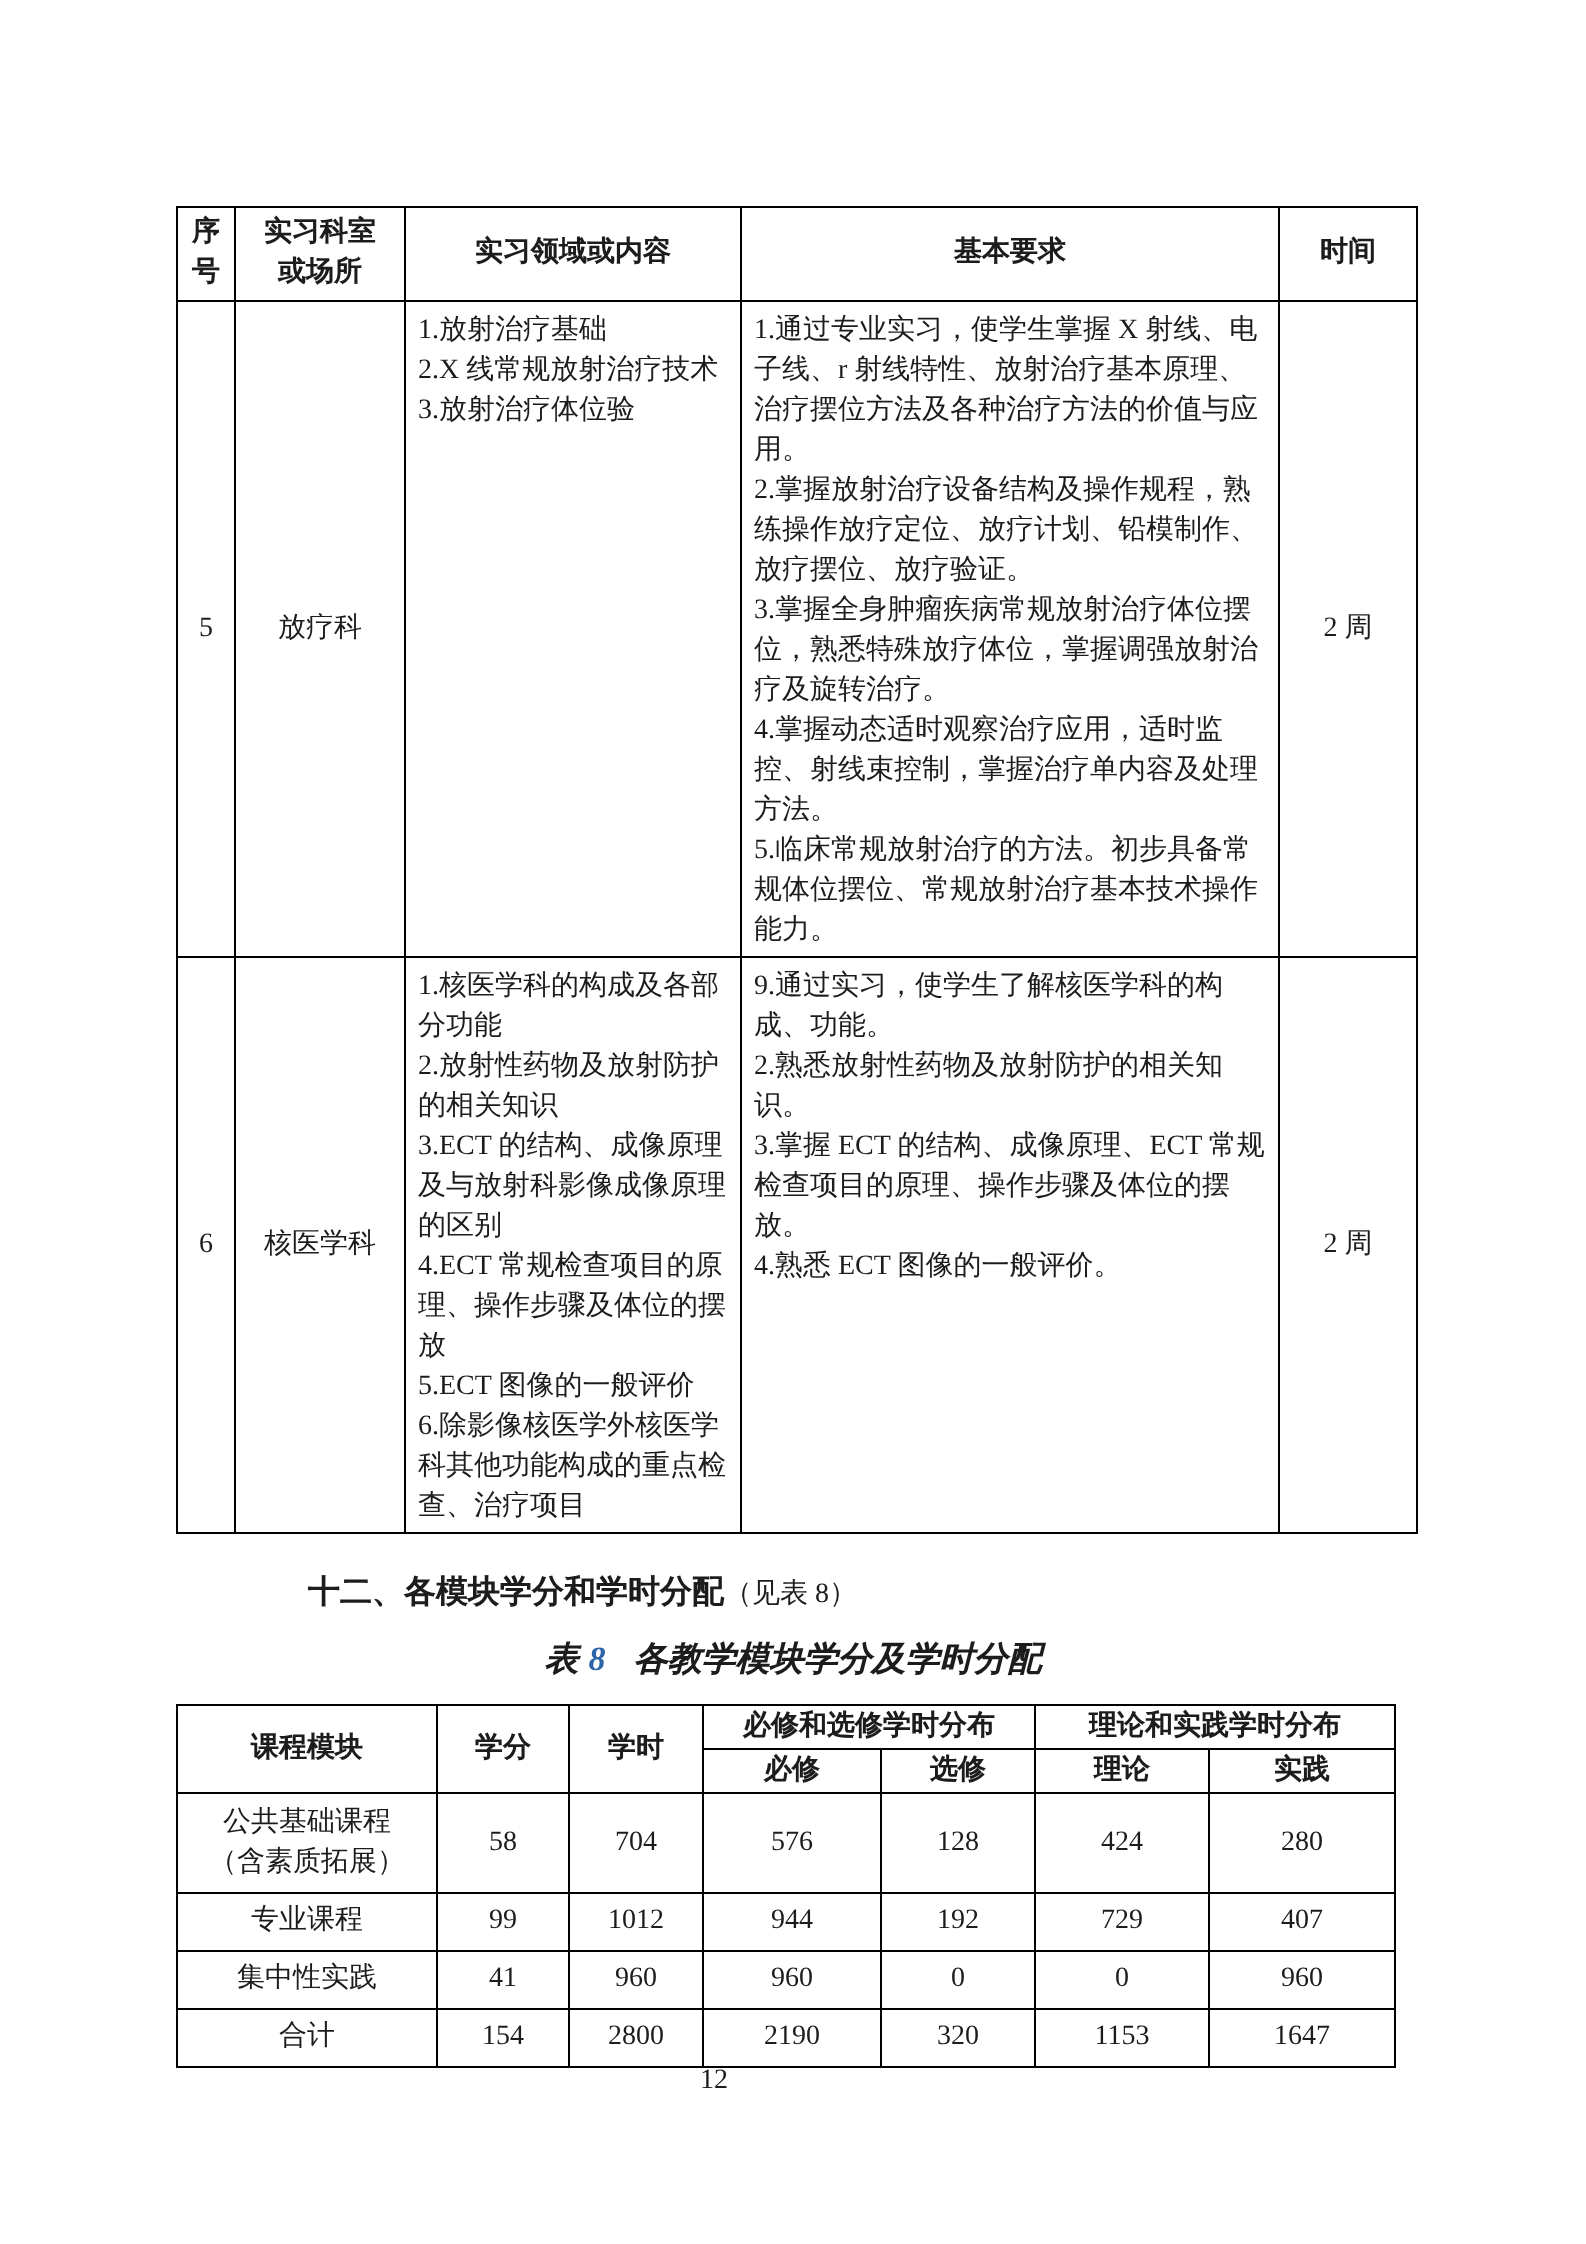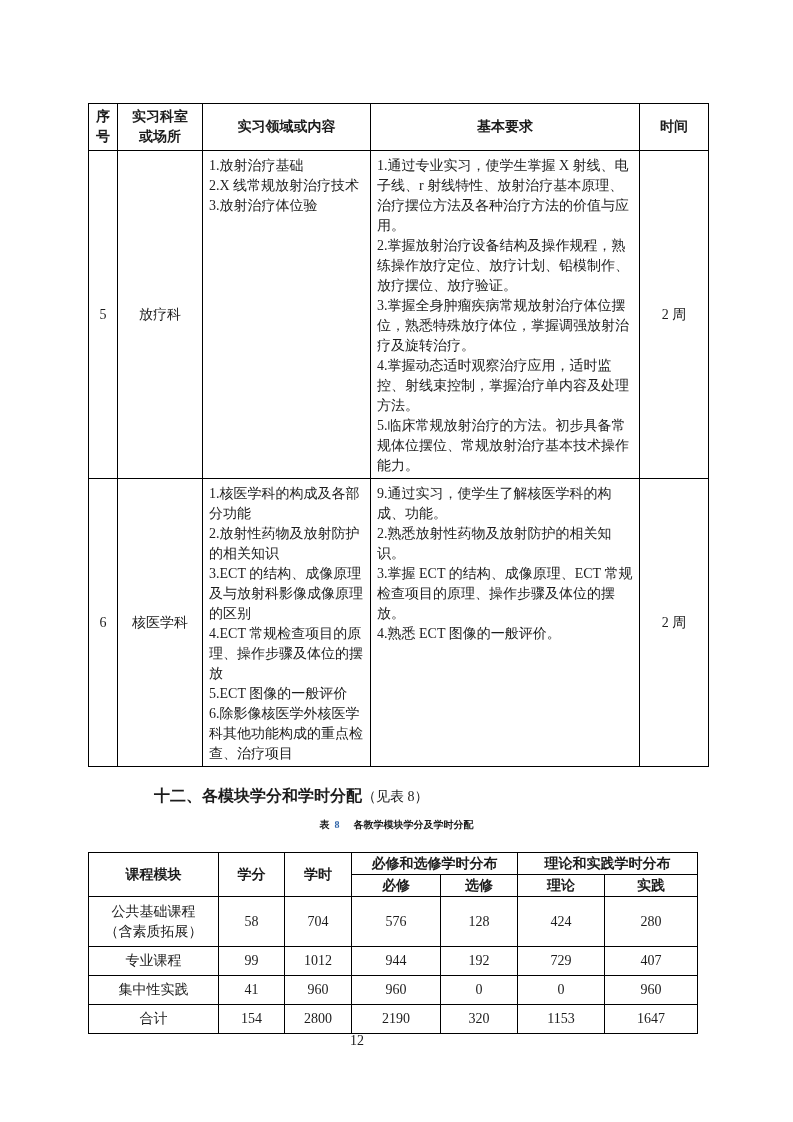--- a/index.html
+++ b/index.html
@@ -52,23 +52,24 @@
     margin-left: 30px;
   }
   .heading .suffix { font-weight: normal; font-size: 14px; }
   
   .caption {
     position: absolute;
     left: 0;
     top: 818px;
     width: 793px;
     text-align: center;
-    font-size: 10px;
+    font-size: 17px;
     font-weight: bold;
     white-space: nowrap;
+    font-style: italic;
   }
   .caption .num { color: #2e64a8; margin: 0 14px 0 5px; }
   
   .t8 { left: 88px; top: 852px; width: 609px; }
   .t8 th {
     font-weight: bold;
     text-align: center;
     vertical-align: middle;
     white-space: pre-line;
   }

